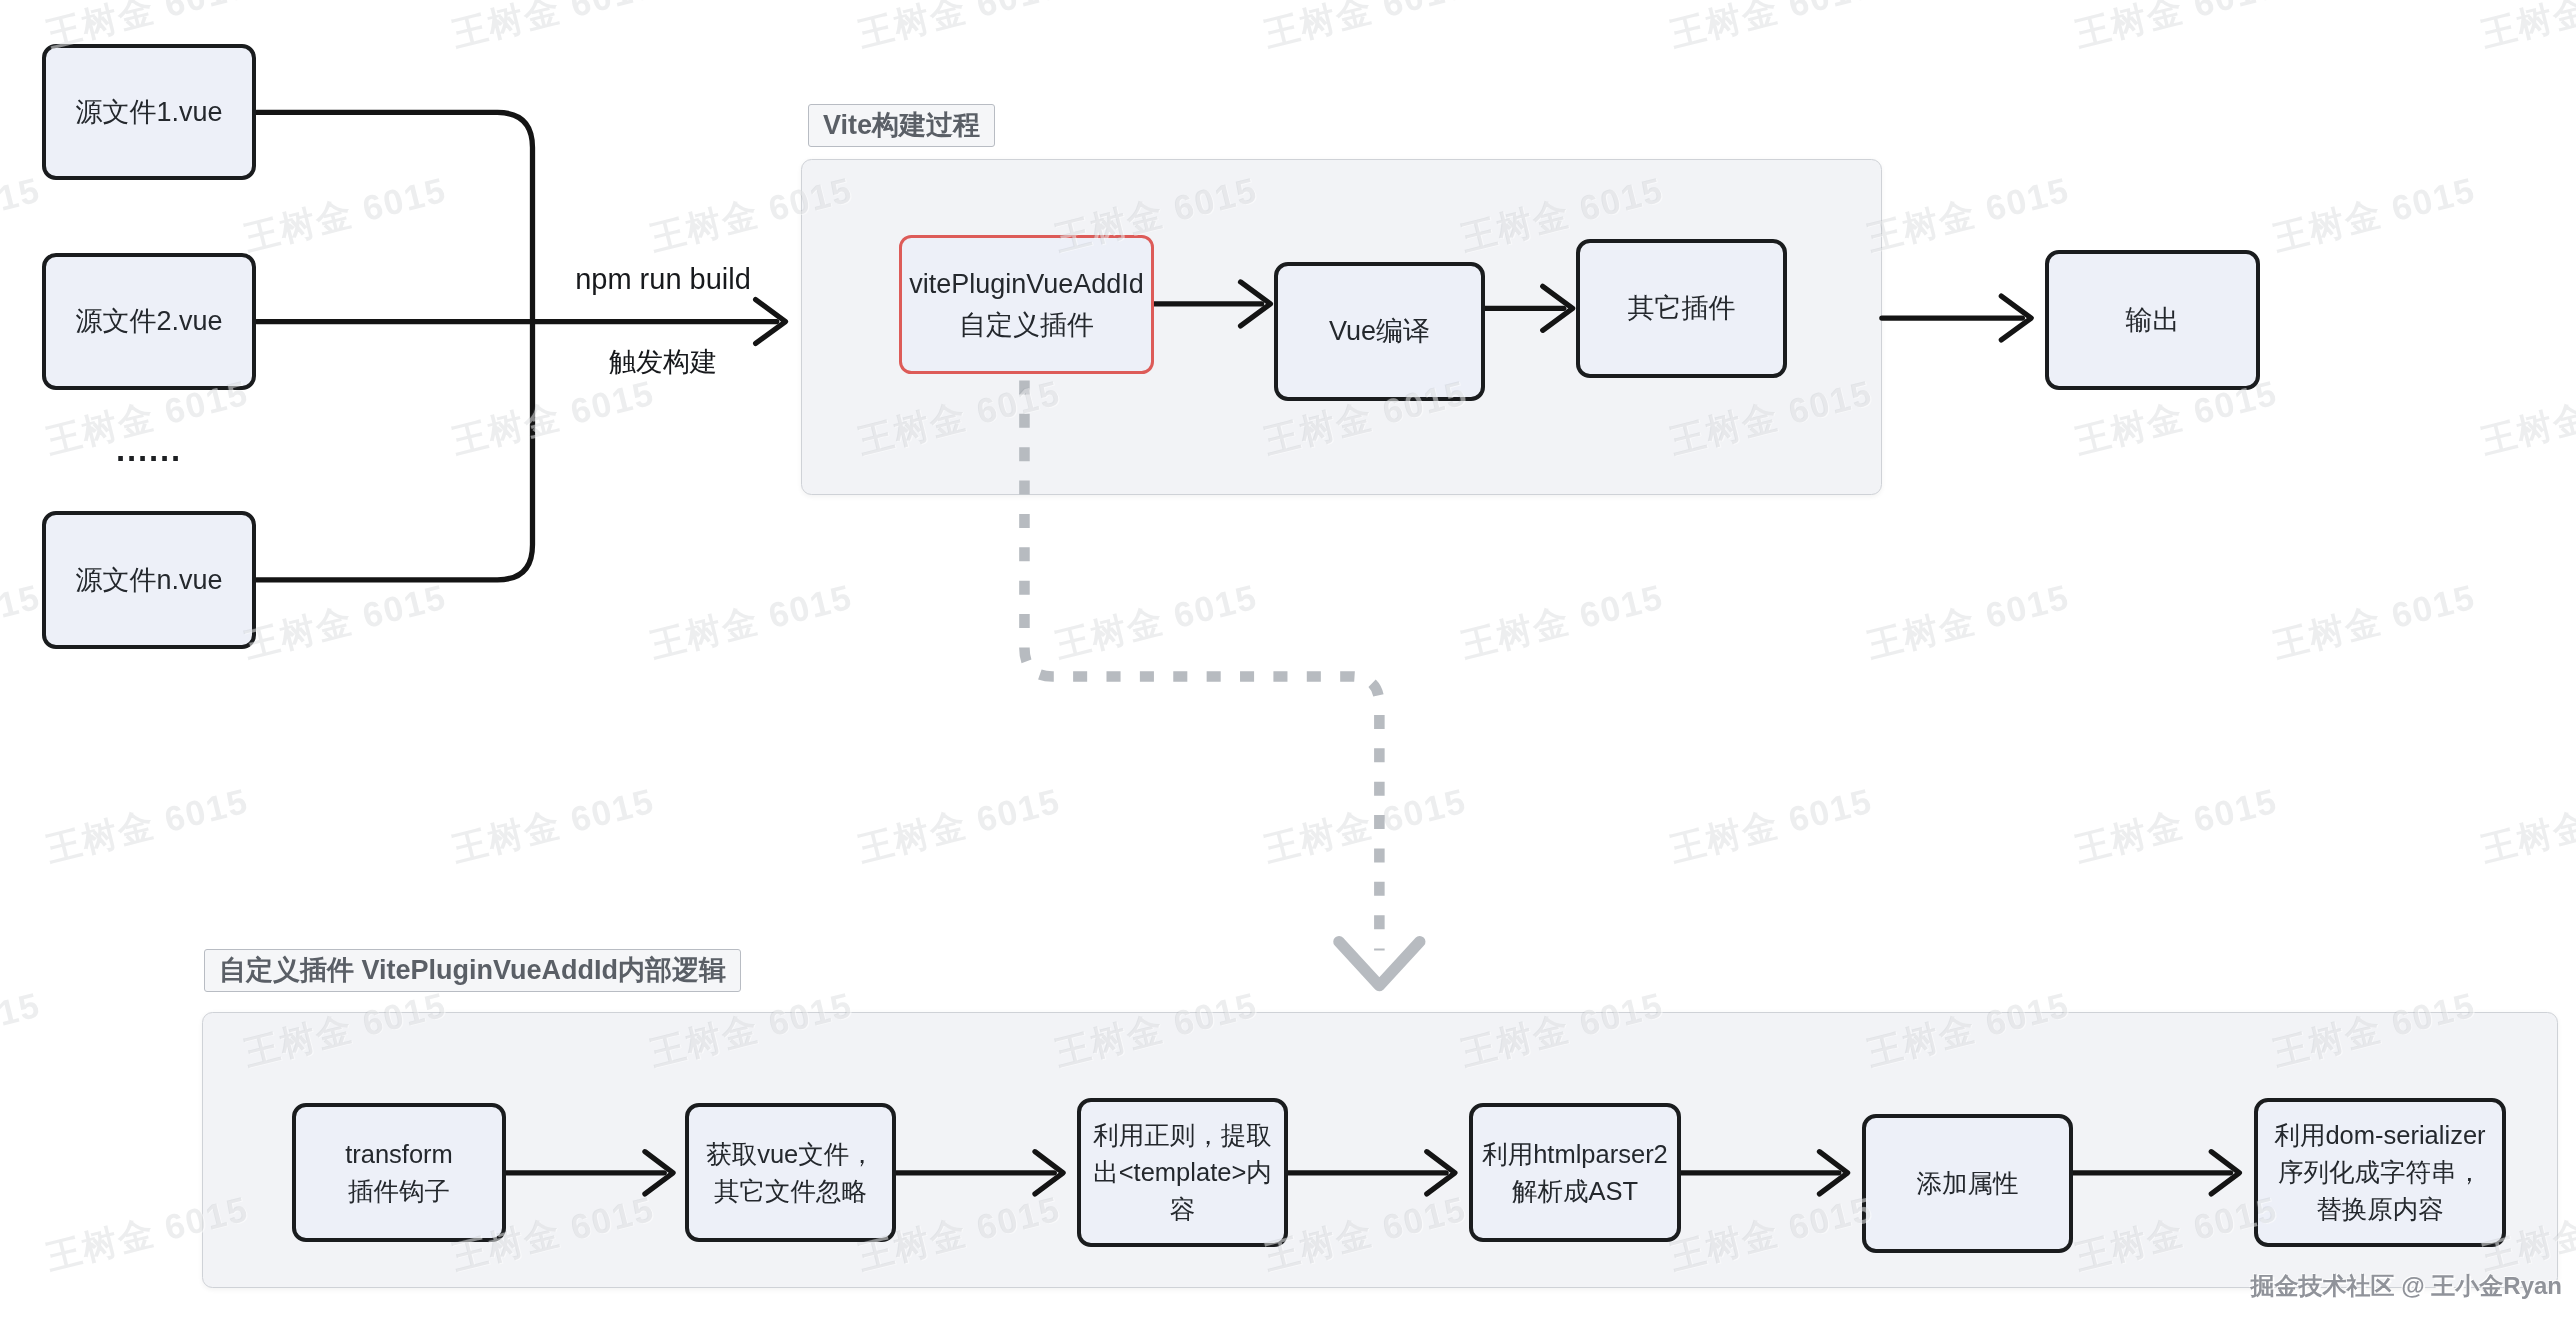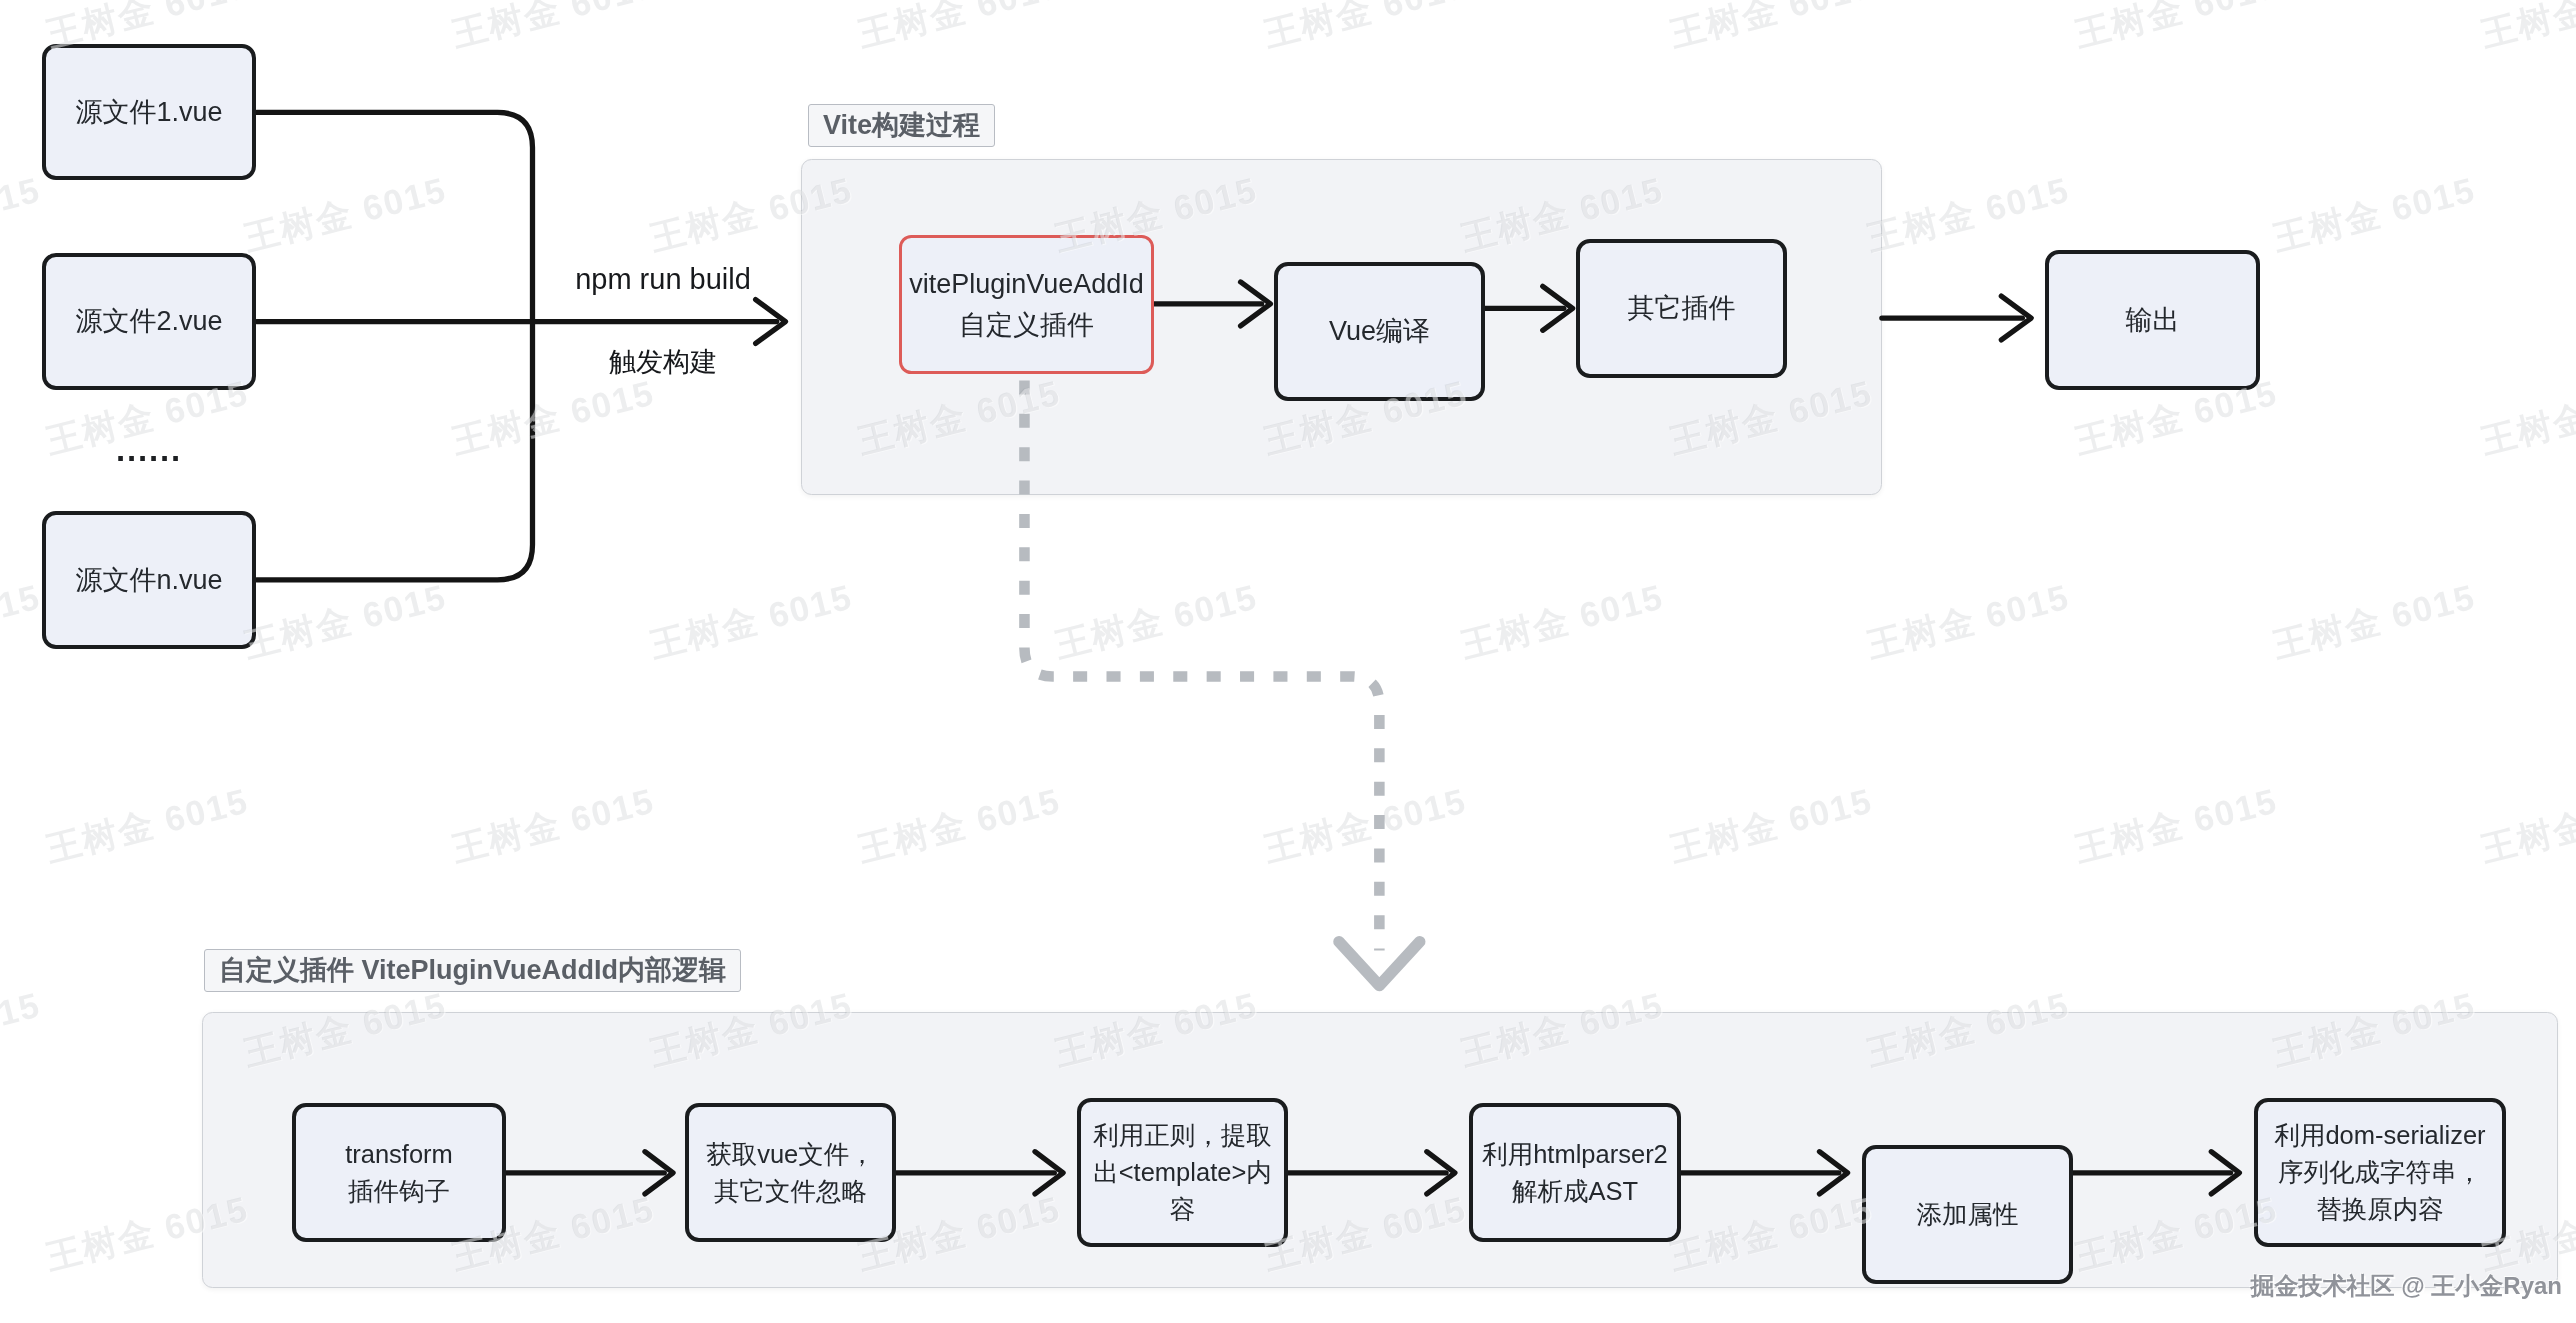--- a/index.html
+++ b/index.html
@@ -123,21 +123,21 @@
     <div class="node" style="left:1576px;top:239px;width:211px;height:139px;">其它插件</div>
 
     <div class="node" style="left:2045px;top:250px;width:215px;height:140px;">输出</div>
 
     <div class="node small" style="left:292px;top:1103px;width:214px;height:139px;">transform
 插件钩子</div>
     <div class="node small" style="left:685px;top:1103px;width:211px;height:139px;">获取vue文件，其它文件忽略</div>
     <div class="node small" style="left:1077px;top:1098px;width:211px;height:149px;">利用正则，提取出&lt;template&gt;内容</div>
     <div class="node small" style="left:1469px;top:1103px;width:212px;height:139px;">利用htmlparser2
 解析成AST</div>
-    <div class="node small" style="left:1862px;top:1145px;width:211px;height:139px;">添加属性</div>
+    <div class="node small" style="left:1862px;top:1114px;width:211px;height:139px;">添加属性</div>
     <div class="node small" style="left:2254px;top:1098px;width:252px;height:149px;">利用dom-serializer
 序列化成字符串，替换原内容</div>
   </div>
 
   <div class="watermarks" id="wm">
       <span style="left: 44px; top: -13px;">王树金 6015</span>
       <span style="left: 450px; top: -13px;">王树金 6015</span>
       <span style="left: 856px; top: -13px;">王树金 6015</span>
       <span style="left: 1262px; top: -13px;">王树金 6015</span>
       <span style="left: 1668px; top: -13px;">王树金 6015</span>

